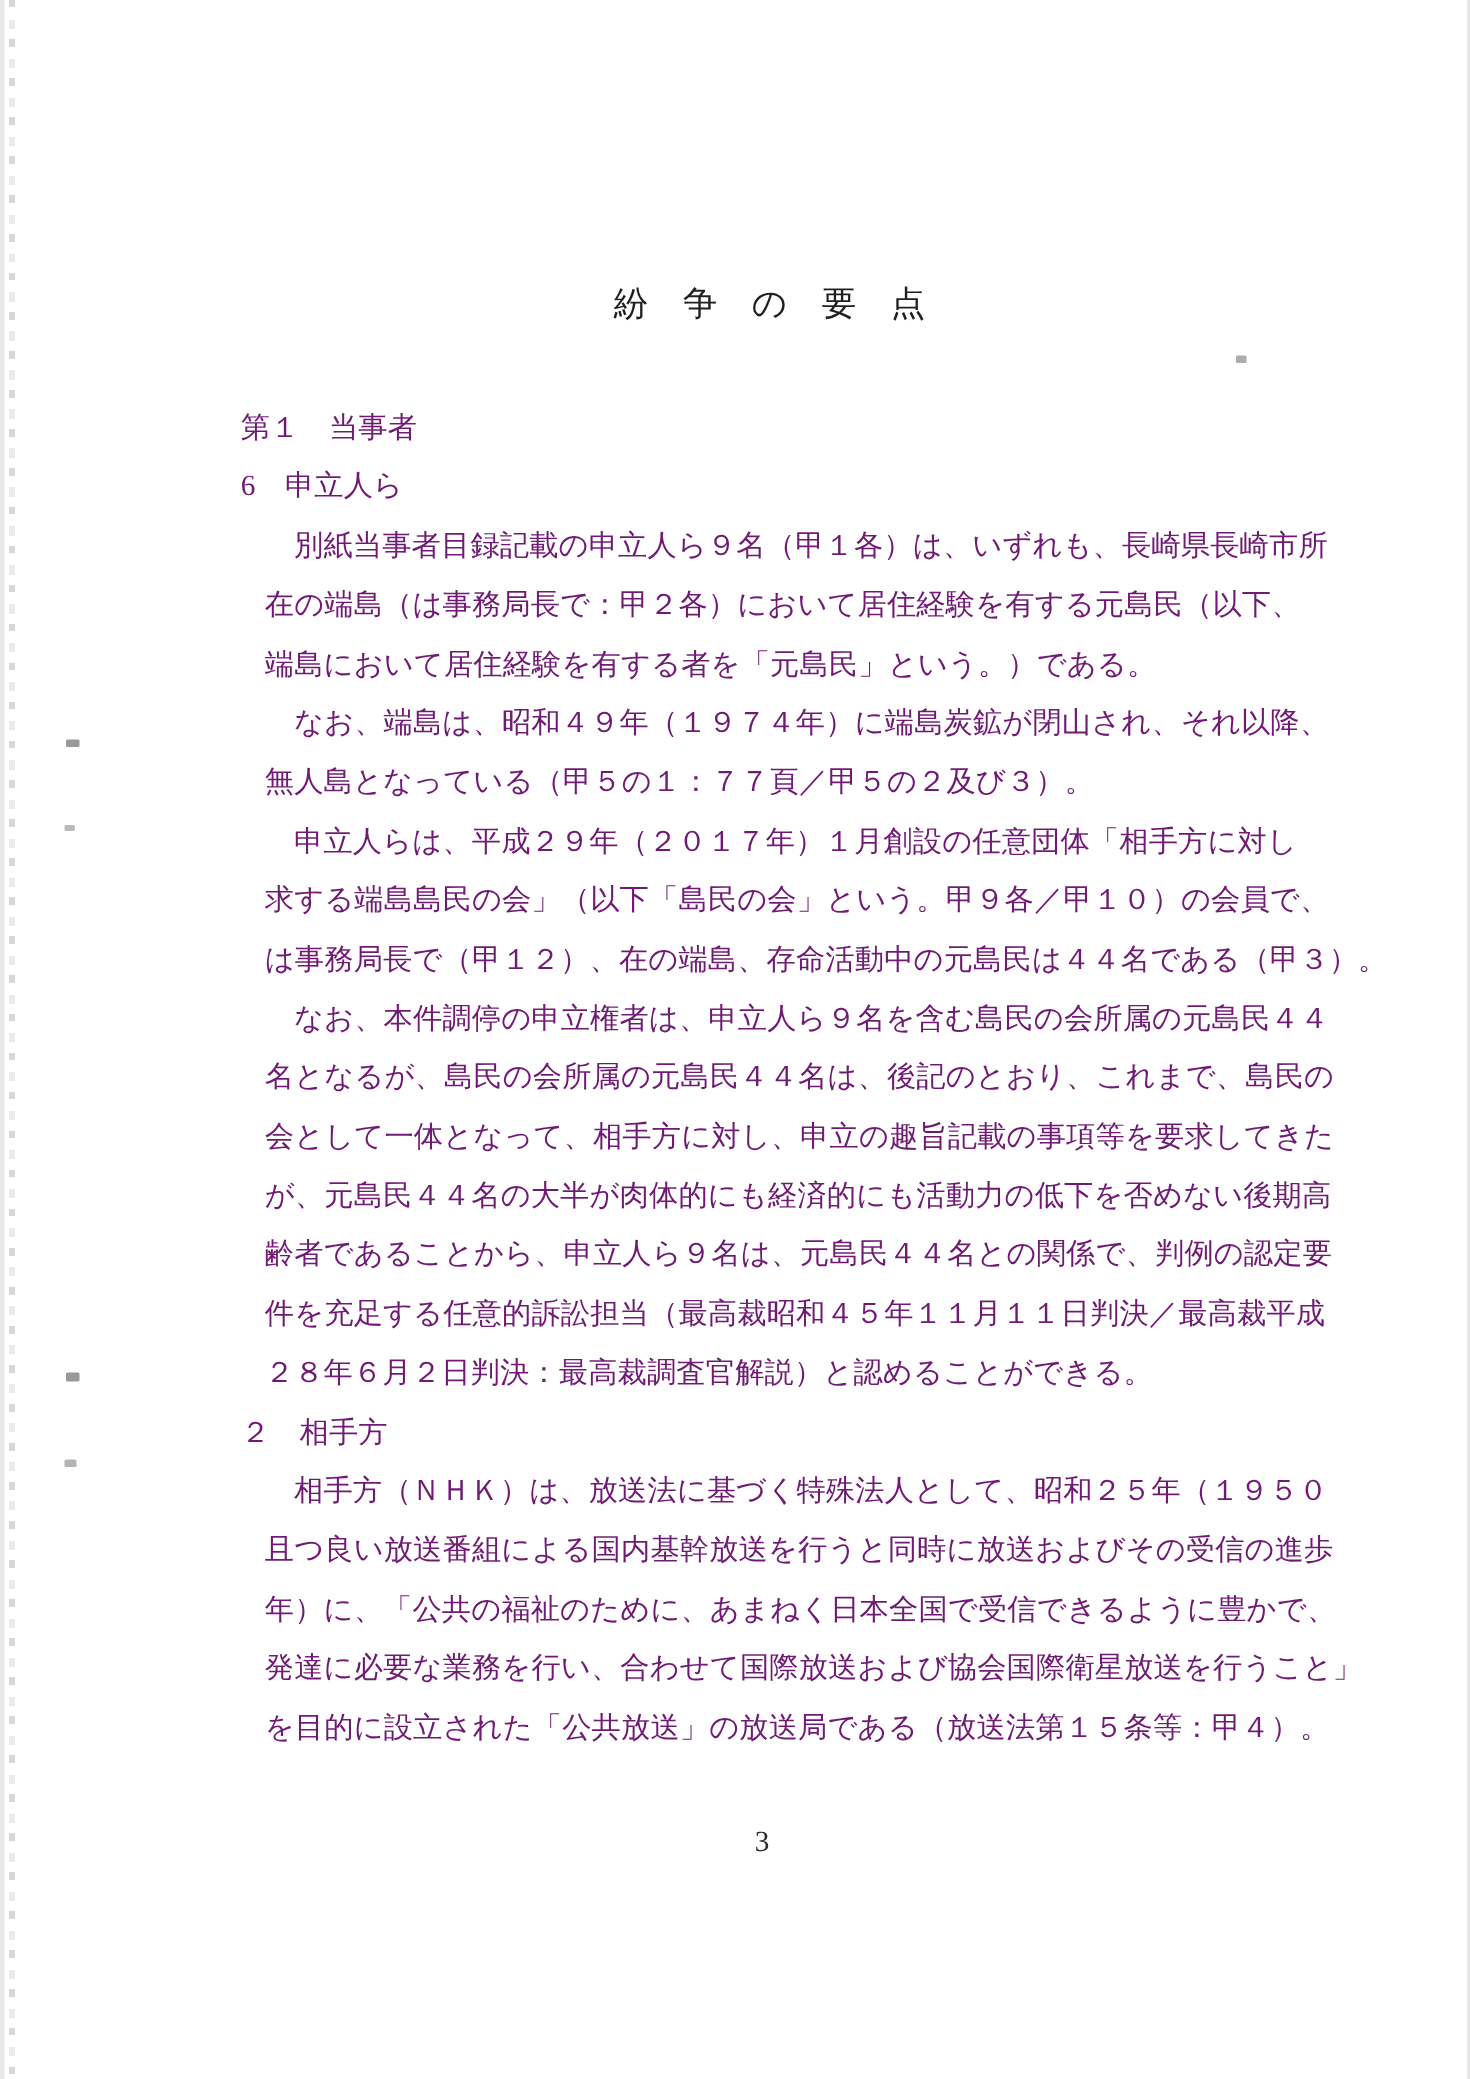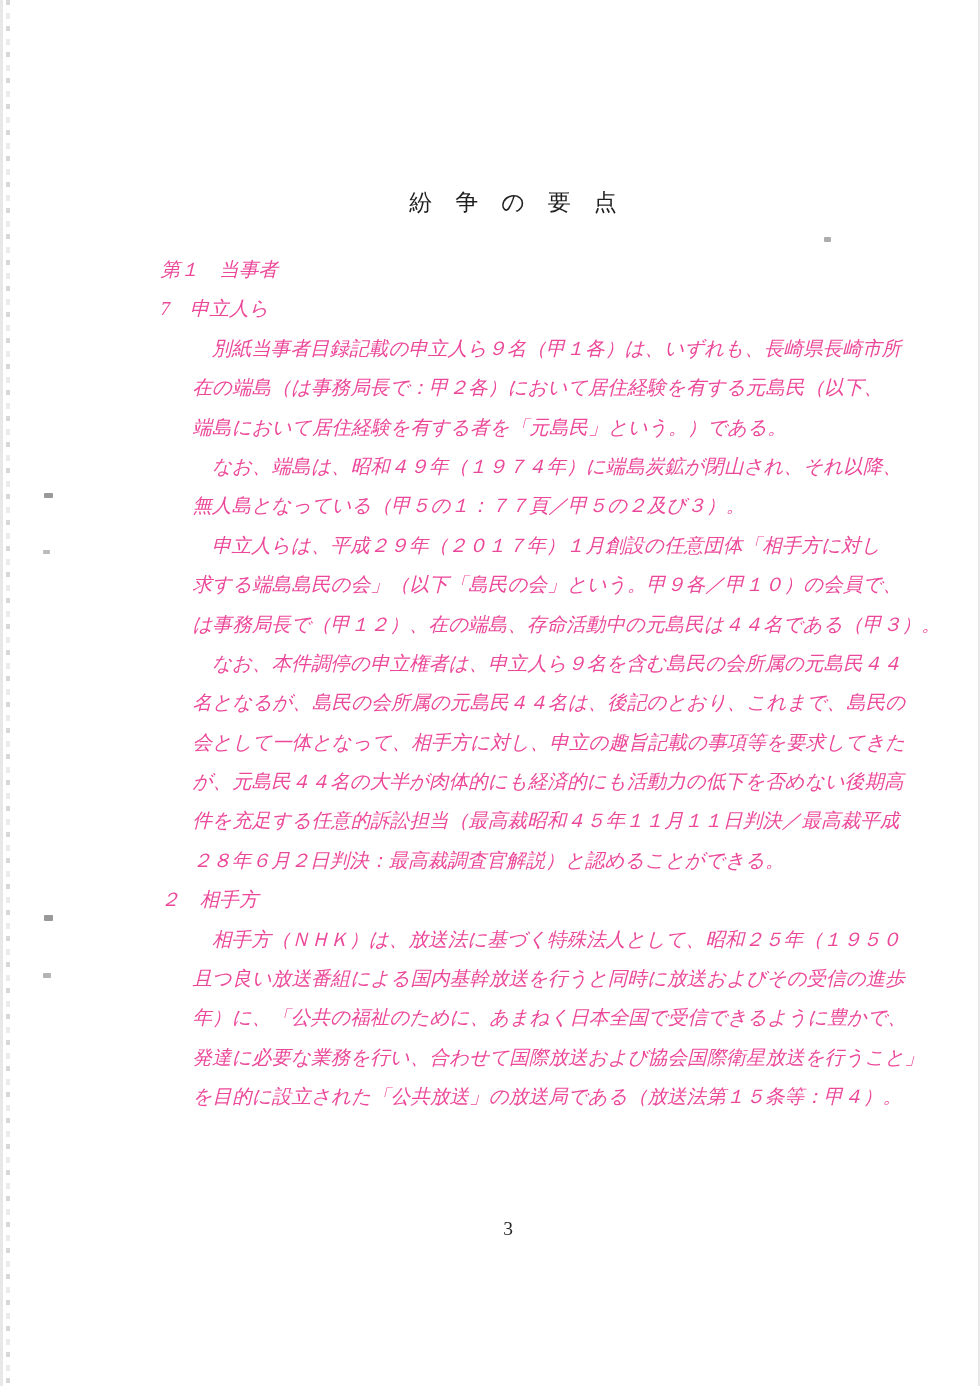--- a/index.html
+++ b/index.html
@@ -53,33 +53,31 @@
     text-align: center;
     transform: translateX(23px);
     font-size: 23px;
     line-height: 30px;
     white-space: pre;
     color: #1f1f1f;
   }
   .doc-body {
     position: absolute;
     left: 174px;
-    top: 250px;
+    top: 266px;
     width: 790px;
     font-size: 19.5px;
     line-height: 39.4px;
     letter-spacing: 0.1px;
-    color: #ec4899;
-    font-style: italic;
+    color: #701a75;
   }
   .ln {
     display: block;
     white-space: pre;
     height: 39.4px;
-    margin-left: 16px;
   }
   .ln.hd { margin-left: -16px; }   
   .ln.fi { text-indent: 19.5px; }  
 
   .page-number {
     position: absolute;
     left: 0;
     right: 0;
     top: 1216px;
     text-align: center;
@@ -98,33 +96,34 @@
   <div class="smudge s1"></div>
   <div class="smudge s2"></div>
   <div class="smudge s3"></div>
   <div class="smudge s4"></div>
   <div class="smudge s5"></div>
 
   <div class="doc-title">紛　争　の　要　点</div>
 
   <div class="doc-body">
     <div class="ln hd">第１　当事者</div>
-    <div class="ln hd">7　申立人ら</div>
+    <div class="ln hd">6　申立人ら</div>
     <div class="ln fi">別紙当事者目録記載の申立人ら９名（甲１各）は、いずれも、長崎県長崎市所</div>
     <div class="ln">在の端島（は事務局長で：甲２各）において居住経験を有する元島民（以下、</div>
     <div class="ln">端島において居住経験を有する者を「元島民」という。）である。</div>
     <div class="ln fi">なお、端島は、昭和４９年（１９７４年）に端島炭鉱が閉山され、それ以降、</div>
     <div class="ln">無人島となっている（甲５の１：７７頁／甲５の２及び３）。</div>
     <div class="ln fi">申立人らは、平成２９年（２０１７年）１月創設の任意団体「相手方に対し</div>
     <div class="ln">求する端島島民の会」（以下「島民の会」という。甲９各／甲１０）の会員で、</div>
     <div class="ln">は事務局長で（甲１２）、在の端島、存命活動中の元島民は４４名である（甲３）。</div>
     <div class="ln fi">なお、本件調停の申立権者は、申立人ら９名を含む島民の会所属の元島民４４</div>
     <div class="ln">名となるが、島民の会所属の元島民４４名は、後記のとおり、これまで、島民の</div>
     <div class="ln">会として一体となって、相手方に対し、申立の趣旨記載の事項等を要求してきた</div>
     <div class="ln">が、元島民４４名の大半が肉体的にも経済的にも活動力の低下を否めない後期高</div>
+    <div class="ln">齢者であることから、申立人ら９名は、元島民４４名との関係で、判例の認定要</div>
     <div class="ln">件を充足する任意的訴訟担当（最高裁昭和４５年１１月１１日判決／最高裁平成</div>
     <div class="ln">２８年６月２日判決：最高裁調査官解説）と認めることができる。</div>
     <div class="ln hd">２　相手方</div>
     <div class="ln fi">相手方（ＮＨＫ）は、放送法に基づく特殊法人として、昭和２５年（１９５０</div>
     <div class="ln">且つ良い放送番組による国内基幹放送を行うと同時に放送およびその受信の進歩</div>
     <div class="ln">年）に、「公共の福祉のために、あまねく日本全国で受信できるように豊かで、</div>
     <div class="ln">発達に必要な業務を行い、合わせて国際放送および協会国際衛星放送を行うこと」</div>
     <div class="ln">を目的に設立された「公共放送」の放送局である（放送法第１５条等：甲４）。</div>
   </div>
 

